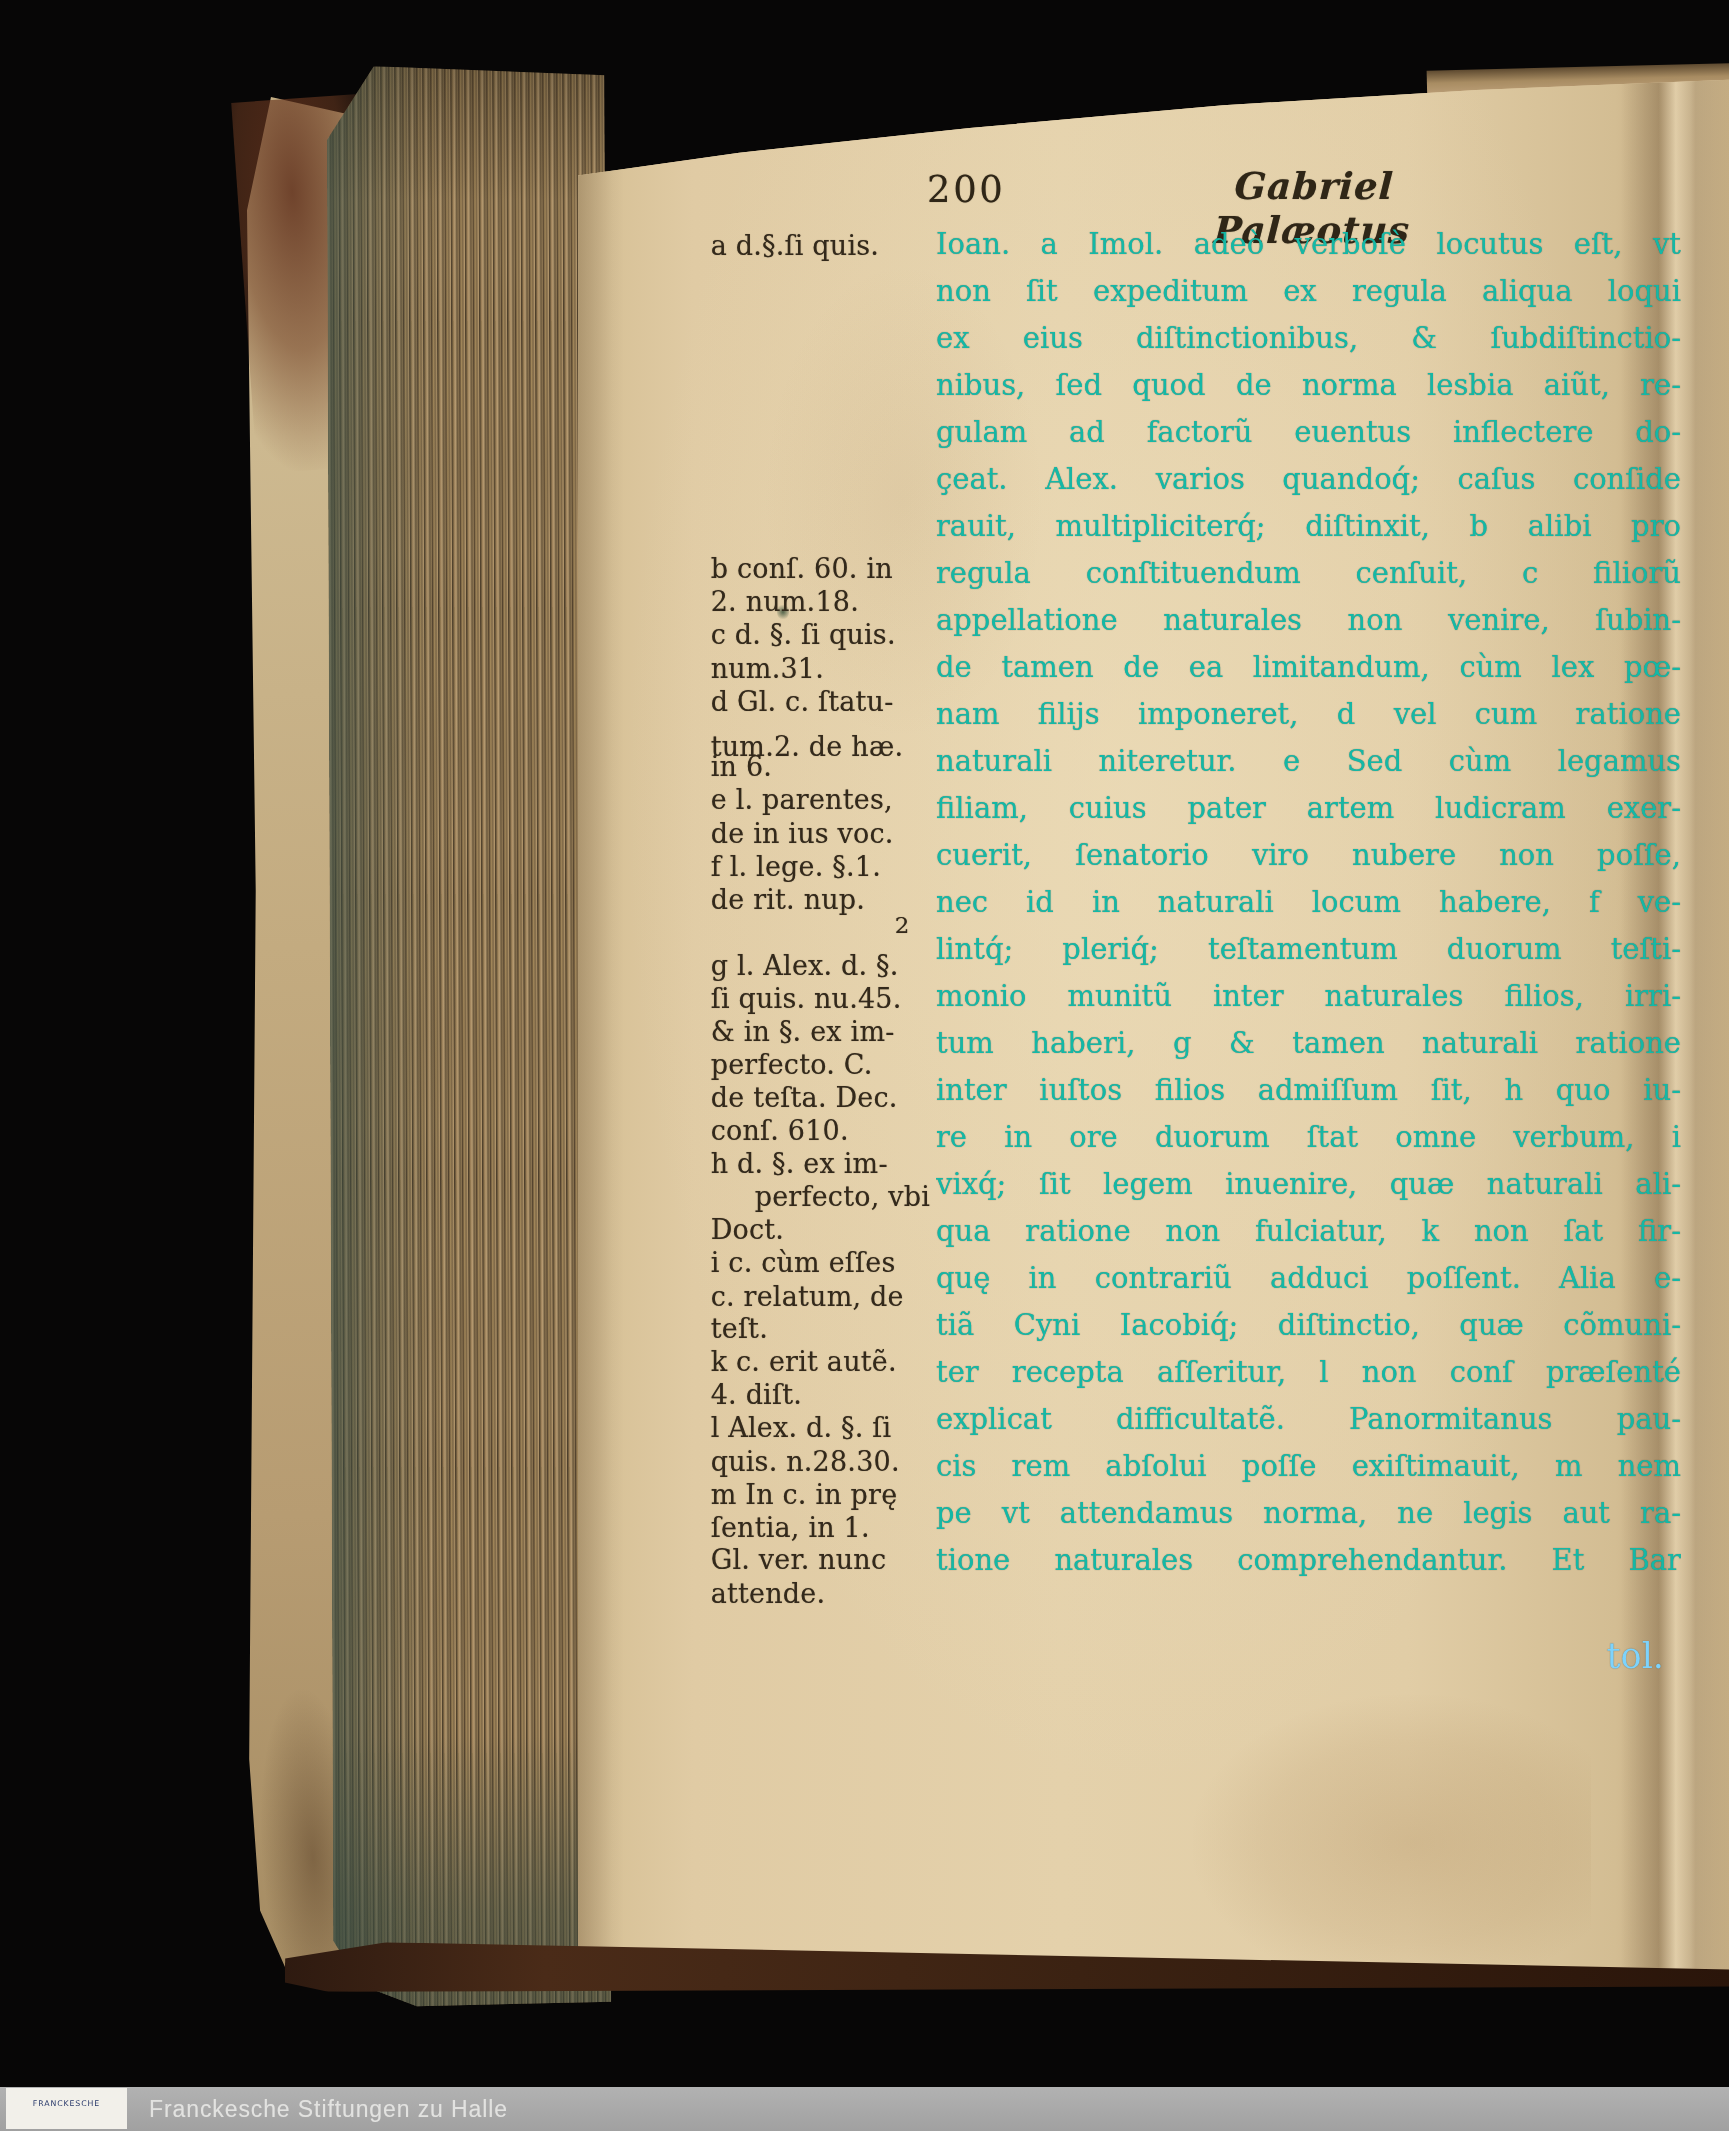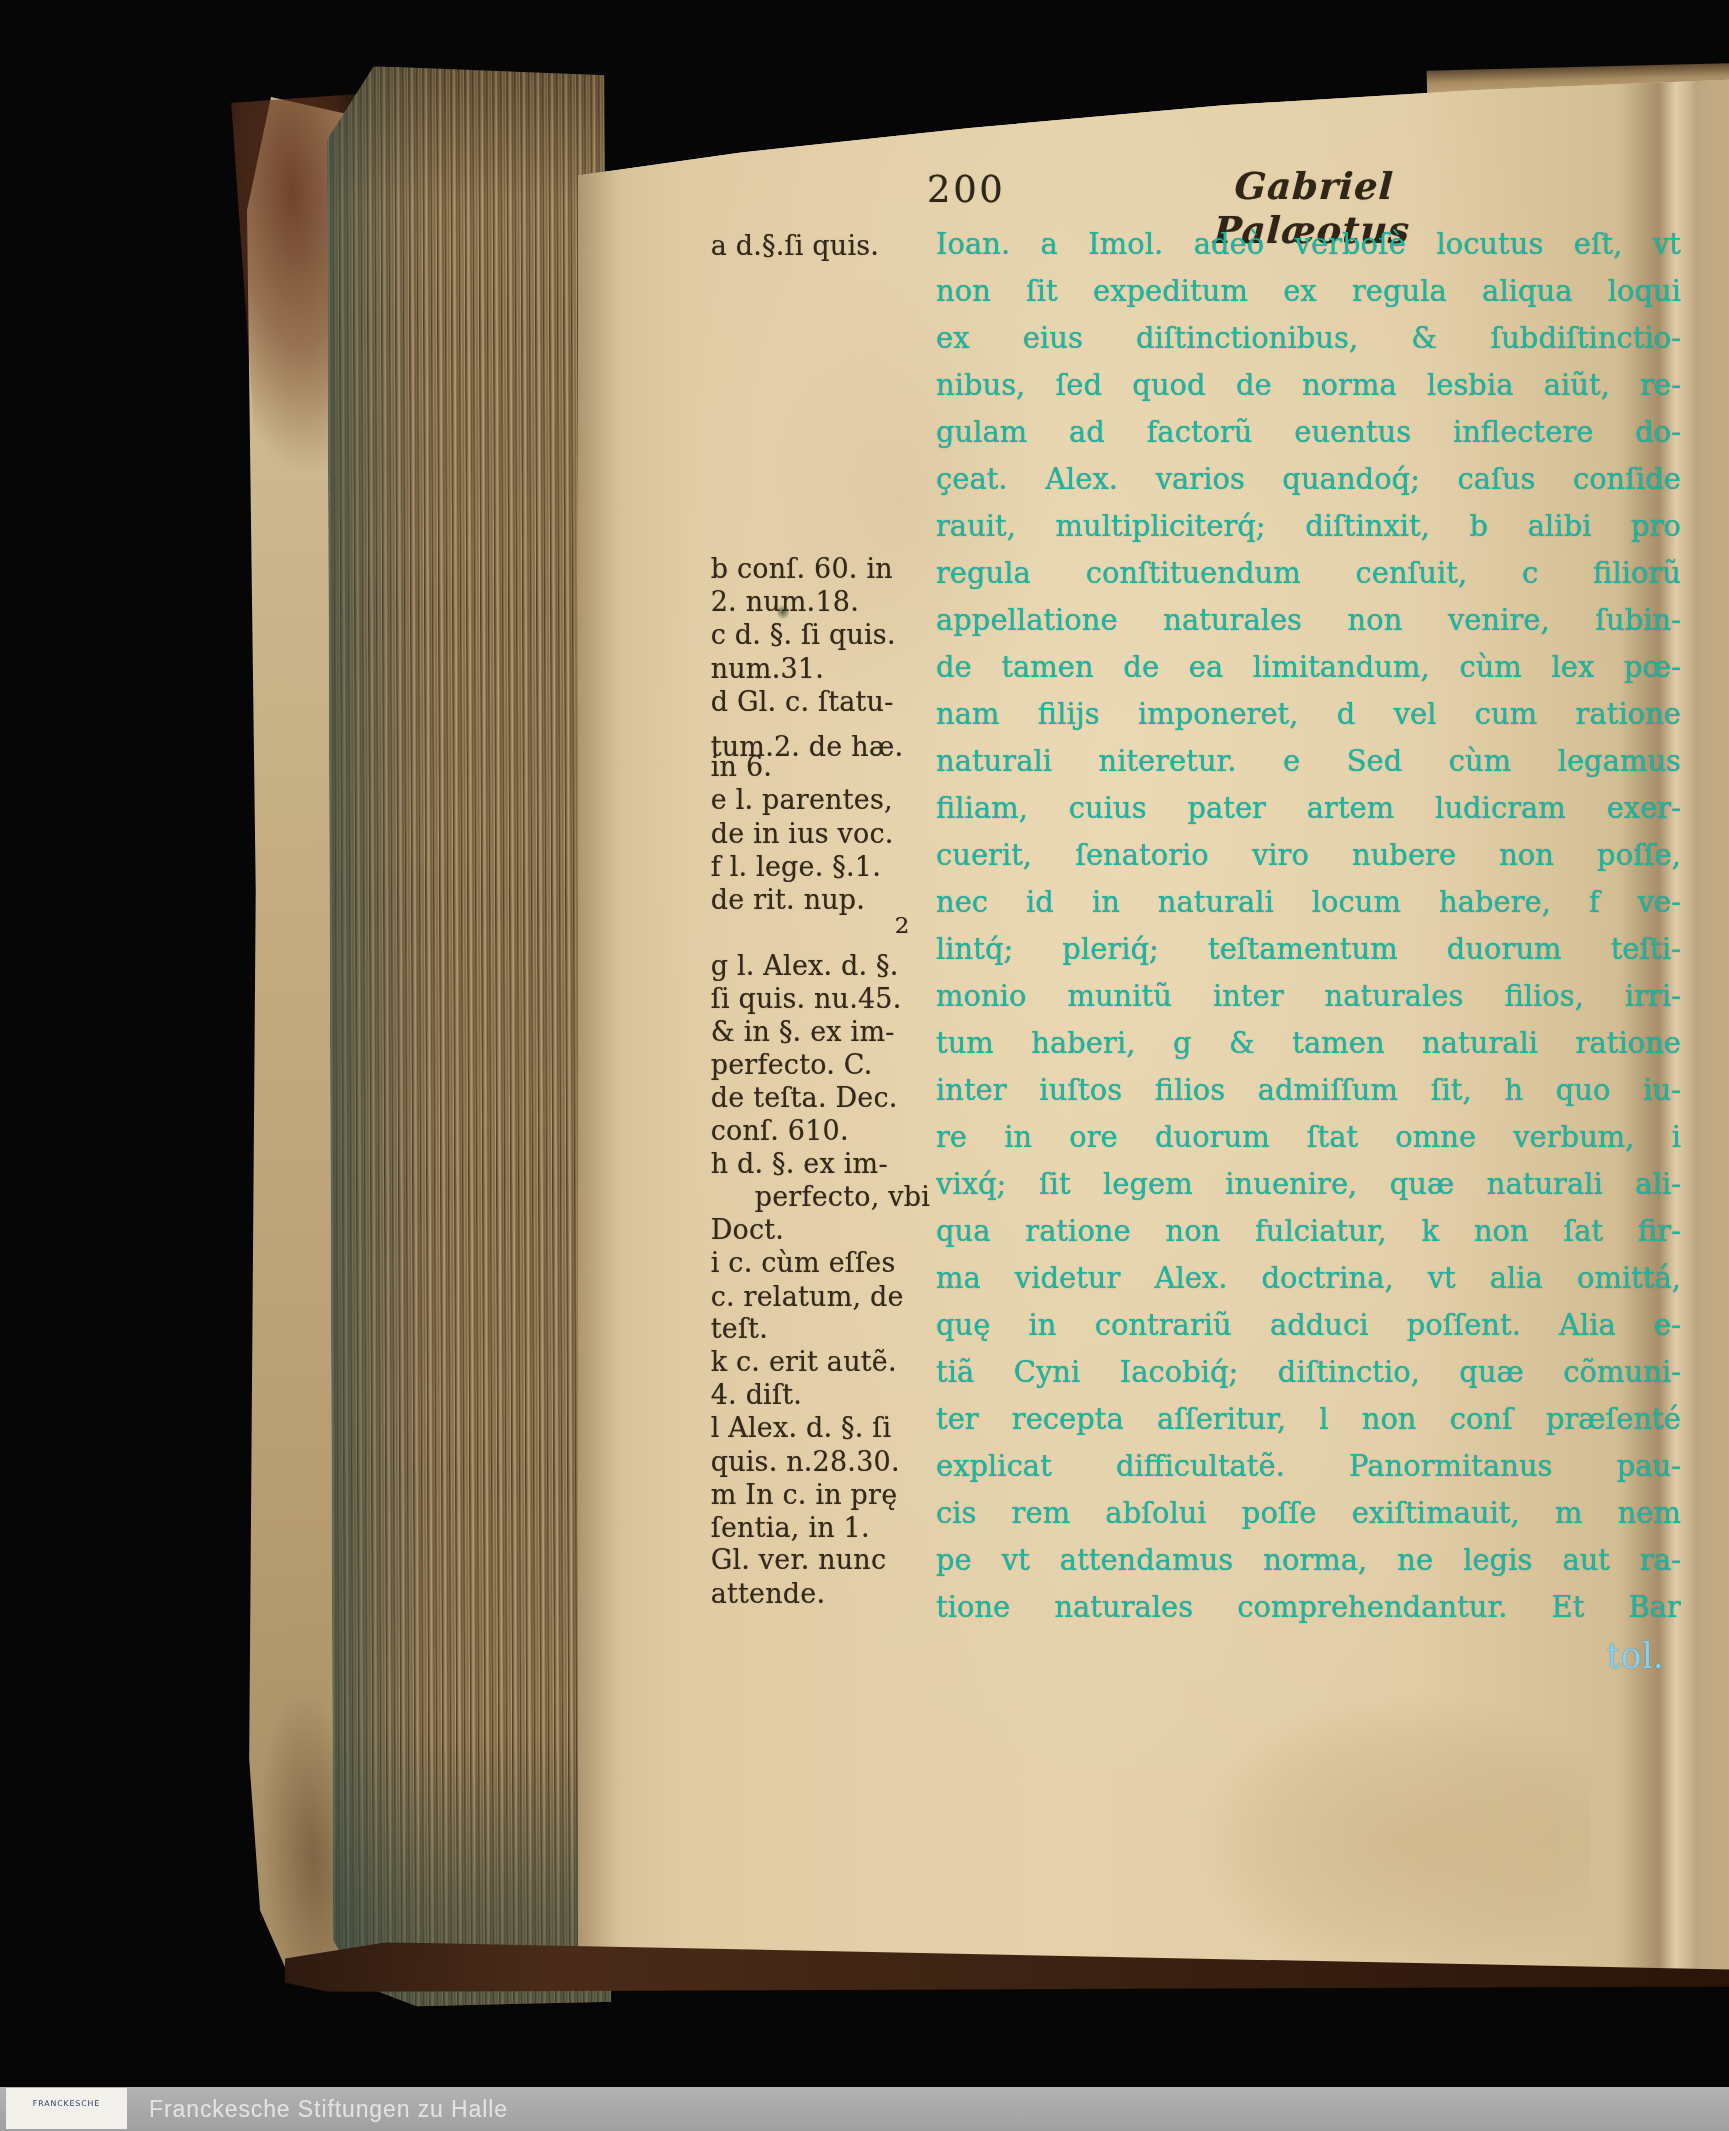--- a/index.html
+++ b/index.html
@@ -150,21 +150,20 @@
         <div class="main-line">filiam, cuius pater artem ludicram exer-</div>
         <div class="main-line">cuerit, ſenatorio viro nubere non poſſe,</div>
         <div class="main-line">nec id in naturali locum habere, f ve-</div>
         <div class="main-line">lintq́; pleriq́; teſtamentum duorum teſti-</div>
         <div class="main-line">monio munitũ inter naturales filios, irri-</div>
         <div class="main-line">tum haberi, g &amp; tamen naturali ratione</div>
         <div class="main-line">inter iuſtos filios admiſſum ſit, h quo iu-</div>
         <div class="main-line">re in ore duorum ſtat omne verbum, i</div>
         <div class="main-line">vixq́; ſit legem inuenire, quæ naturali ali-</div>
         <div class="main-line">qua ratione non fulciatur, k non ſat fir-</div>
-        <div class="main-line">ma videtur Alex. doctrina, vt alia omittá,</div>
         <div class="main-line">quę in contrariũ adduci poſſent. Alia e-</div>
         <div class="main-line">tiã Cyni Iacobiq́; diſtinctio, quæ cõmuni-</div>
         <div class="main-line">ter recepta aſſeritur, l non conſ præſenté</div>
         <div class="main-line">explicat difficultatẽ. Panormitanus pau-</div>
         <div class="main-line">cis rem abſolui poſſe exiſtimauit, m nem</div>
         <div class="main-line">pe vt attendamus norma, ne legis aut ra-</div>
         <div class="main-line">tione naturales comprehendantur. Et Bar</div>
       </div>
 
     <div class="catchword">tol.</div>

